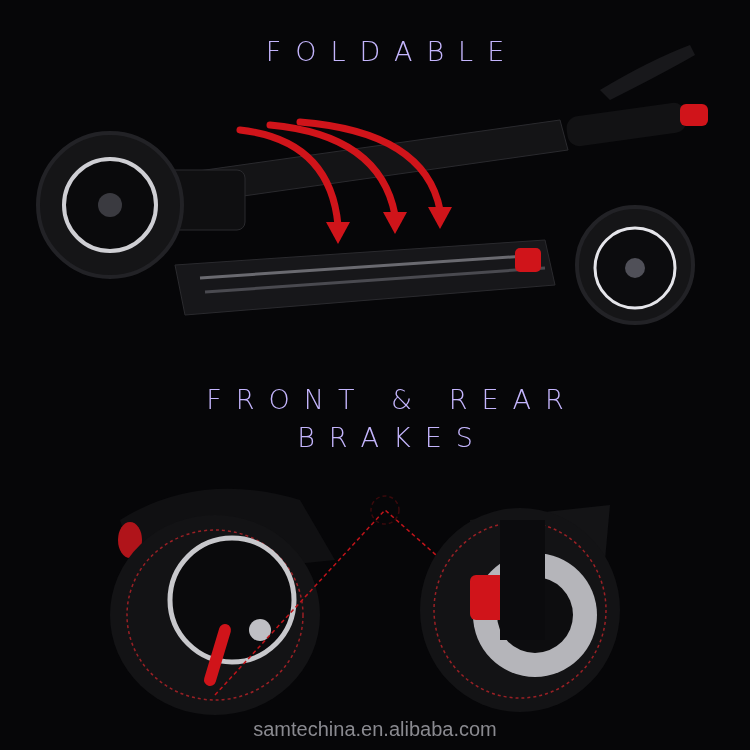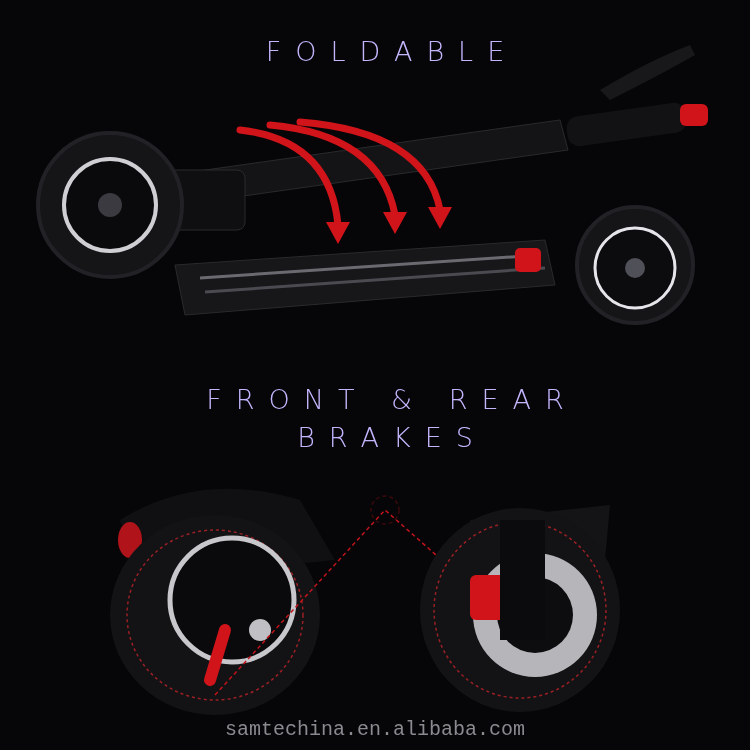--- a/index.html
+++ b/index.html
@@ -6,21 +6,21 @@
   body { width:750px; height:750px; position:relative; overflow:hidden;
          font-family:"Liberation Sans", sans-serif; color:#f2f2f2; }
   .canvas { position:absolute; inset:0; background:#060608; }
   .heading { position:absolute; left:17px; width:750px; text-align:center;
              font-family:"DejaVu Sans", sans-serif; font-weight:300;
              color:#c4b5fd; letter-spacing:14px; font-size:27px; }
   .h-fold { top:36px; }
   .h-brake1 { top:384px; }
   .h-brake2 { top:422px; }
   .watermark { position:absolute; top:718px; left:0; width:750px; text-align:center;
-               color:#8a8a90; font-size:20px; font-family:Liberation Mono, monospace; }
+               color:#8a8a90; font-size:20px; font-family:Liberation Sans, sans-serif; }
   svg { position:absolute; left:0; top:0; }
 </style>
 </head>
 <body>
 
 <div class="canvas">
 
   <div class="heading h-fold">FOLDABLE</div>
 
   <svg width="750" height="750">

